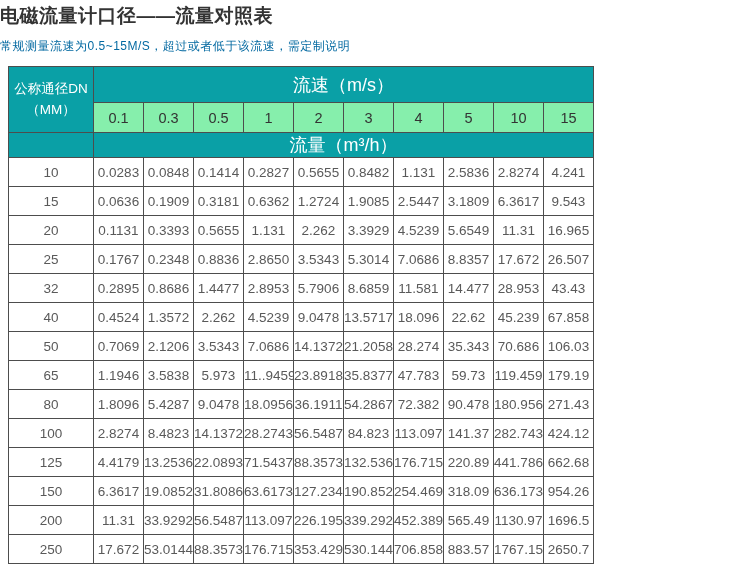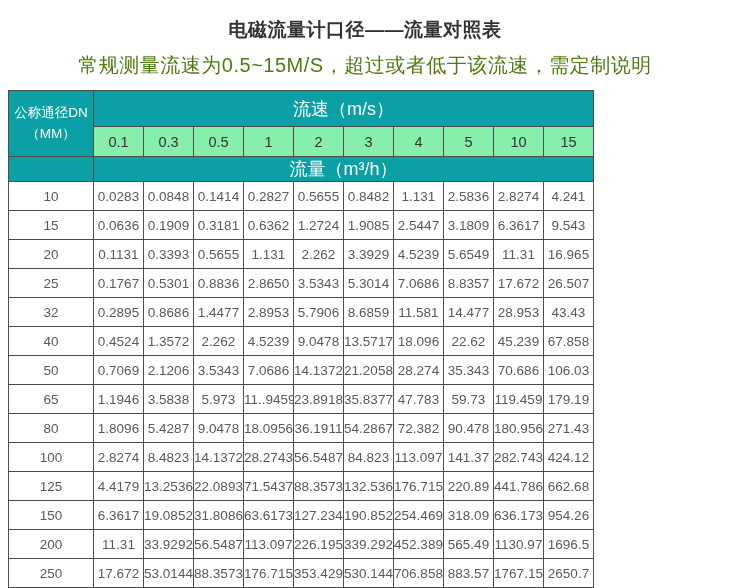--- a/index.html
+++ b/index.html
@@ -4,30 +4,30 @@
 <style>
   * { margin: 0; padding: 0; box-sizing: border-box; }
   html, body { background: #ffffff; }
   body {
     width: 730px;
     height: 588px;
     font-family: "Liberation Sans", "DejaVu Sans", sans-serif;
     color: #333;
     overflow: hidden;
   }
-  .page-header { text-align: center; padding-top: 17px; }
+  .page-header { padding-top: 3px; }
   .title {
     font-size: 19px;
     font-weight: bold;
     color: #333;
     letter-spacing: 0.5px;
   }
   .subtitle {
-    font-size: 20px;
-    color: #4d7c0f;
+    font-size: 12px;
+    color: #0369a1;
     margin-top: 9px;
     letter-spacing: 0.5px;
   }
   table.flow-table {
     width: 586px;
     margin: 11px 8px 0 8px;
     border-collapse: collapse;
     table-layout: fixed;
   }
   table.flow-table td, table.flow-table th {
@@ -136,21 +136,21 @@
         <td>2.262</td>
         <td>3.3929</td>
         <td>4.5239</td>
         <td>5.6549</td>
         <td>11.31</td>
         <td>16.965</td>
       </tr>
       <tr>
         <td>25</td>
         <td>0.1767</td>
-        <td>0.5301</td>
+        <td>0.2348</td>
         <td>0.8836</td>
         <td>2.8650</td>
         <td>3.5343</td>
         <td>5.3014</td>
         <td>7.0686</td>
         <td>8.8357</td>
         <td>17.672</td>
         <td>26.507</td>
       </tr>
       <tr>

